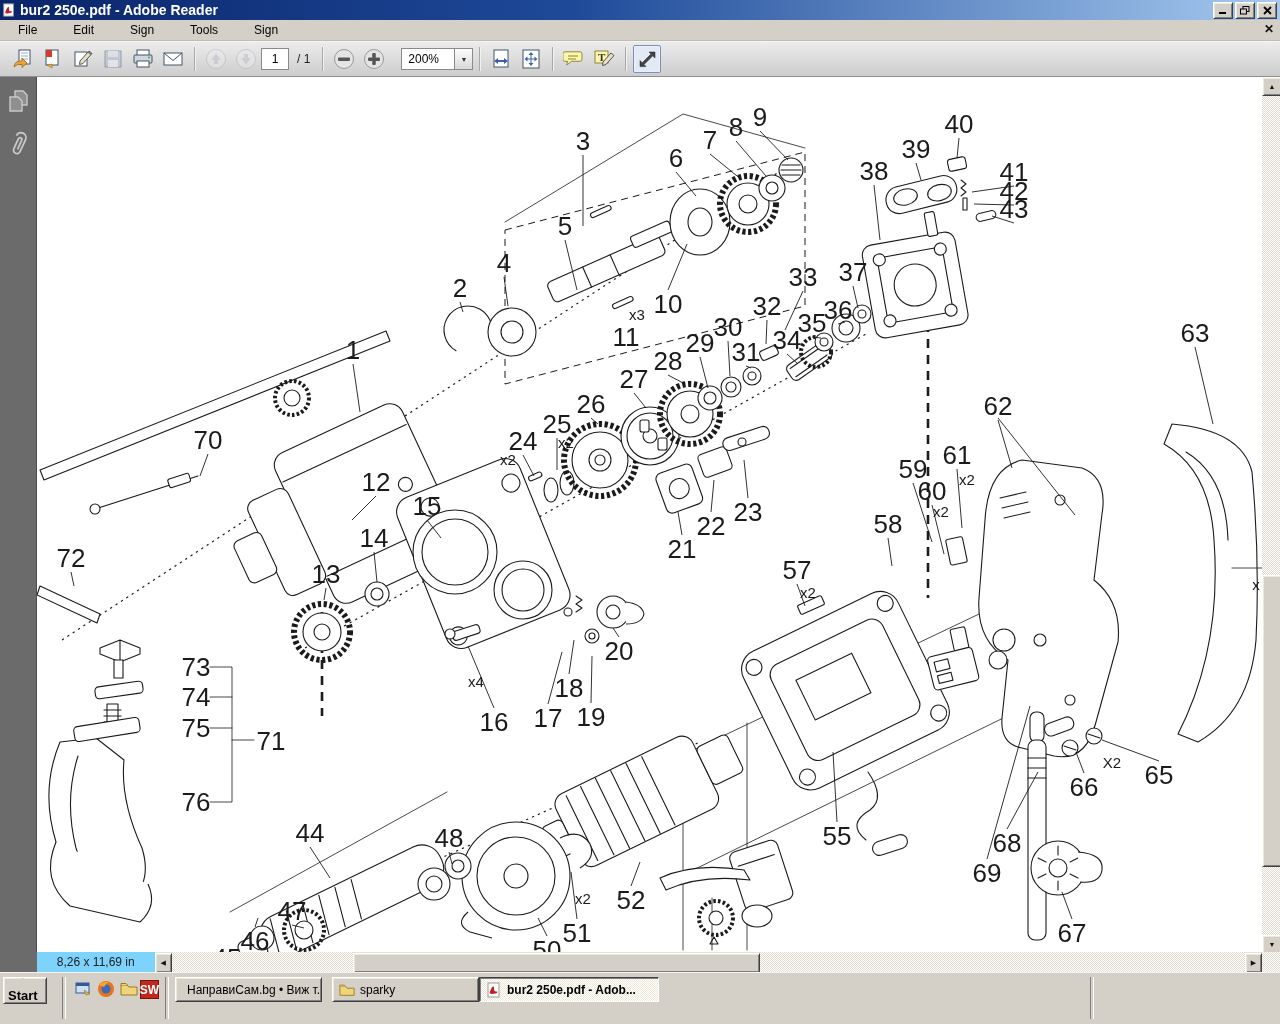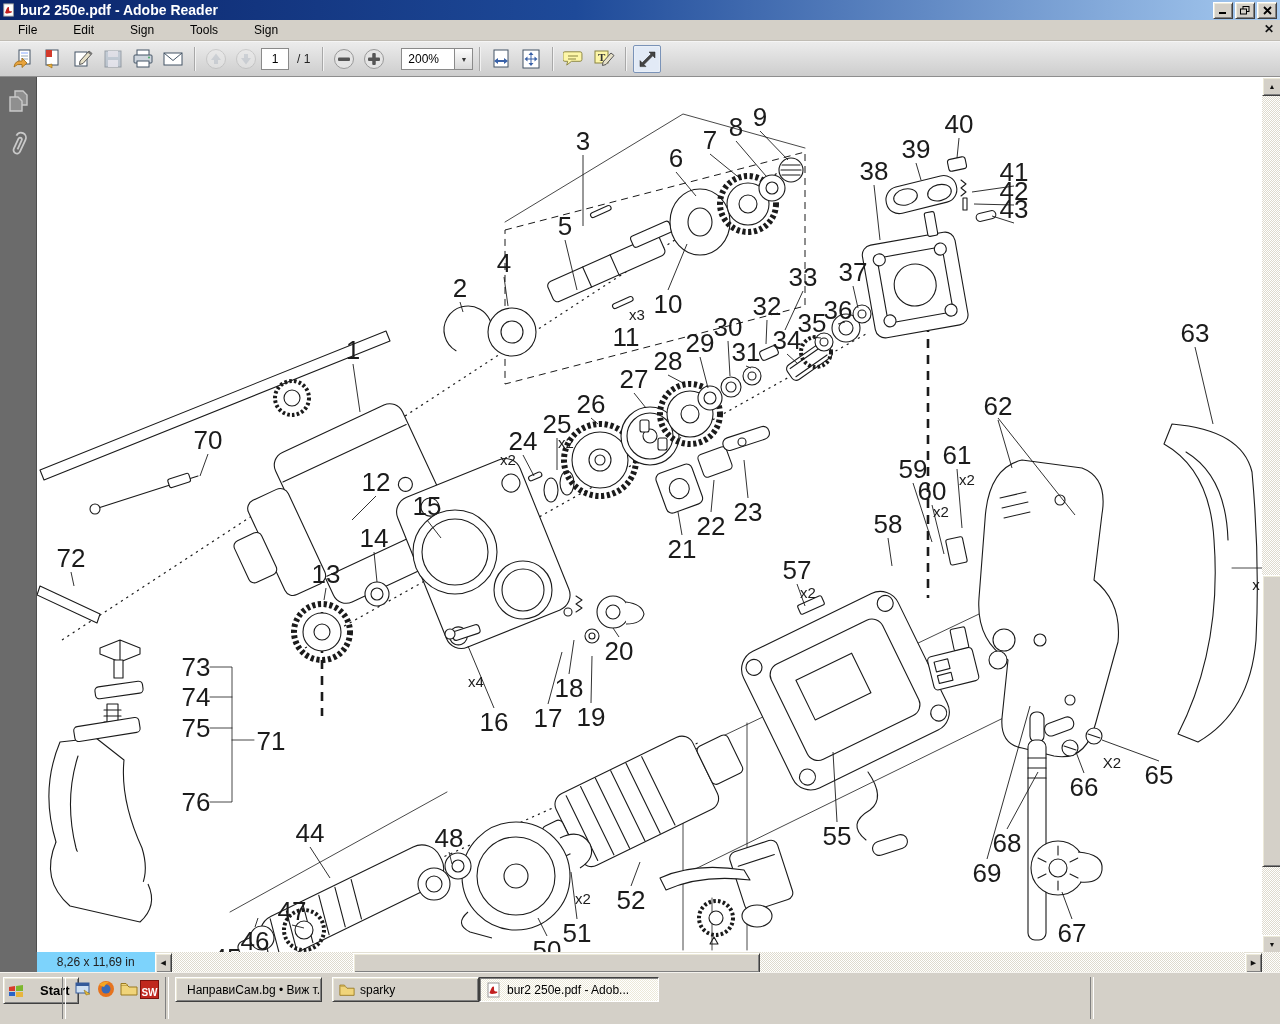--- a/index.html
+++ b/index.html
@@ -49,25 +49,25 @@
   #statuscorner{width:37px;height:20px;background:#6b6b6b;}
   #statustext{width:118px;font-size:12px;color:#222;display:flex;align-items:center;justify-content:center;background:#7dd3fc;}
   .hbtn{width:15px;height:18px;margin-top:1px;display:flex;align-items:center;justify-content:center;font-size:7px;color:#111;}
   #htrack1{width:182px;height:20px;}
   #hthumb{width:406px;height:18px;margin-top:1px;}
   #htrack2{width:486px;height:20px;}
   #hcorner{width:18px;height:20px;}
 
   
   #taskbar{position:absolute;left:0;top:972px;width:1280px;height:52px;background:#d4d0c8;border-top:1px solid #f5f3ee;box-sizing:border-box;}
-  #startbtn{position:absolute;left:3px;top:4px;height:25px;display:flex;align-items:center;padding:0 8px 0 4px;font-weight:bold;font-size:13px;gap:16px;}
+  #startbtn{position:absolute;left:3px;top:4px;height:25px;display:flex;align-items:center;padding:0 8px 0 4px;font-weight:bold;font-size:13px;gap:9px;flex-direction:column;}
   .tb-sep{position:absolute;top:4px;width:2px;height:42px;border-left:1px solid #808080;border-right:1px solid #fff;}
   .ql{position:absolute;top:7px;width:18px;height:18px;}
   .taskbtn{position:absolute;top:4px;height:25px;display:flex;align-items:center;gap:5px;padding:0 6px;font-size:12px;color:#000;white-space:nowrap;overflow:hidden;box-sizing:border-box;}
-  .taskbtn.active{font-weight:normal;background:repeating-conic-gradient(#ffffff 0% 25%,#ece9d8 0% 50%);background-size:2px 2px;}
+  .taskbtn.active{font-weight:bold;background:repeating-conic-gradient(#ffffff 0% 25%,#ece9d8 0% 50%);background-size:2px 2px;}
   #traysep{left:1090px;}
 
   .icon16{width:16px;height:16px;display:block;}
 
   
   #diagram{position:absolute;left:0;top:0;}
   .ln{fill:none;stroke:#1b1b1b;stroke-width:1.1;stroke-linejoin:round;stroke-linecap:round;}
   .fw{fill:#ffffff;stroke:#1b1b1b;stroke-width:1.1;stroke-linejoin:round;}
   .th{stroke-width:.8;}
   .axis{fill:none;stroke:#1b1b1b;stroke-width:1.2;stroke-dasharray:2.2 4.2;}
@@ -700,21 +700,21 @@
       </svg>
     <svg class="ql" style="left:97px;" viewBox="0 0 18 18">
         <circle cx="9" cy="9" r="8" fill="#e6731e"></circle>
         <circle cx="9" cy="9" r="4.5" fill="#3a6ab8"></circle>
         <path d="M2,5 Q6,1 12,2 Q8,4 7,7 Z" fill="#f5a623"></path>
       </svg>
     <svg class="ql" style="left:120px;" viewBox="0 0 18 18">
         <path d="M1,5 L7,5 L9,7 L17,7 L17,15 L1,15 Z" fill="#f0d47a" stroke="#9a7a20"></path>
         <path d="M1,5 L1,3.5 L6,3.5 L7.5,5" fill="#f0d47a" stroke="#9a7a20"></path>
       </svg>
-    <div class="ql" style="left:140px;width:17px;height:17px;background:#c0281e;border:1px solid #7a120c;color:#fff;font-size:10px;font-weight:bold;display:flex;align-items:flex-end;justify-content:center;">
+    <div class="ql" style="left:140px;width:17px;height:17px;background:#c0281e;border:1px solid #7a120c;color:#fff;font-size:12px;font-weight:bold;display:flex;align-items:center;justify-content:center;">
         <span>SW</span>
       </div>
     <div class="tb-sep" style="left:165px;"></div>
 
     <div class="taskbtn raised" style="left:175px;width:147px;">
       <svg class="icon16" viewBox="0 0 18 18">
           <circle cx="9" cy="9" r="8" fill="#e6731e"></circle>
           <circle cx="9" cy="9" r="4.5" fill="#3a6ab8"></circle>
           <path d="M2,5 Q6,1 12,2 Q8,4 7,7 Z" fill="#f5a623"></path>
         </svg>

